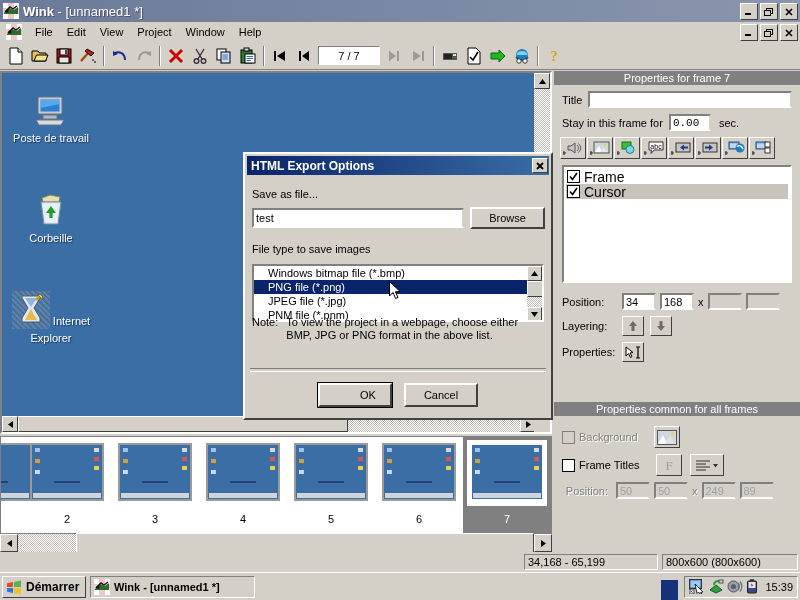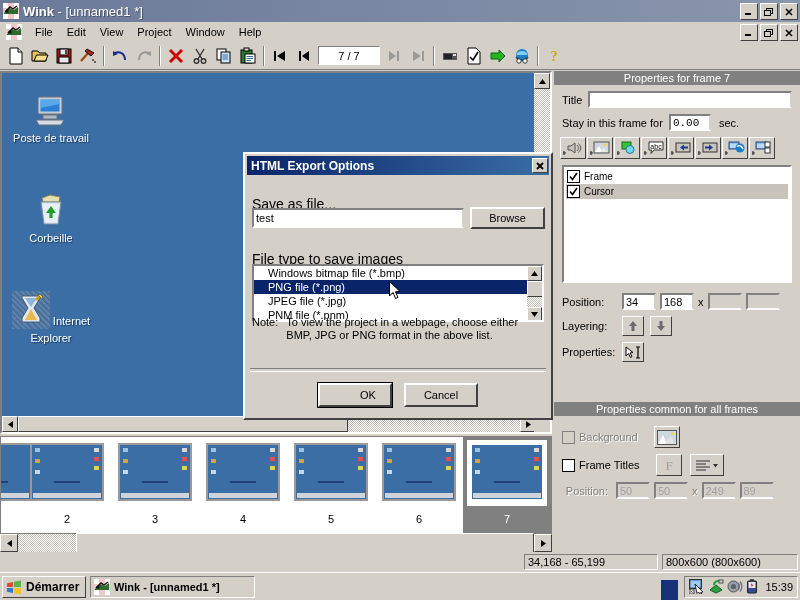--- a/index.html
+++ b/index.html
@@ -118,21 +118,21 @@
     height:17px;box-sizing:border-box;font-size:11px;padding:1px 2px;color:#000;
     display:flex;align-items:center;}
   .txtbox.dis{background:#d4d0c8;color:#a0a0a0;}
   .obtn{width:26px;height:22px;background:#d4d0c8;
     border:1px solid;border-color:#ffffff #404040 #404040 #ffffff;
     display:flex;align-items:center;justify-content:center;box-sizing:border-box;flex:none;}
   .objrow{display:flex;margin:4px 6px 0;gap:1px;}
   .objlist{margin:6px 8px 0;height:118px;background:#fff;
     border:2px solid;border-color:#808080 #ffffff #ffffff #808080;box-sizing:border-box;
     padding:2px;}
-  .objitem{display:flex;align-items:center;height:15px;font-size:10px;padding-left:1px;text-align:right;}
+  .objitem{display:flex;align-items:center;height:15px;font-size:14px;padding-left:1px;text-align:right;}
   .objitem.sel{background:#c8c4bc;}
   .chk{width:11px;height:11px;background:#fff;border:1px solid #000;
     margin-right:4px;display:flex;align-items:center;justify-content:center;flex:none;}
   .chk svg{display:block;}
   .chk.dis{border-color:#808080;background:#d4d0c8;}
   .sqbtn{width:22px;height:20px;background:#d4d0c8;
     border:1px solid;border-color:#ffffff #404040 #404040 #ffffff;
     display:flex;align-items:center;justify-content:center;box-sizing:border-box;flex:none;}
 
   
@@ -163,21 +163,21 @@
   
   .dialog{position:absolute;left:243px;top:152px;width:310px;height:268px;
     background:#d4d0c8;border:2px solid;border-color:#ffffff #404040 #404040 #ffffff;
     box-sizing:border-box;}
   .dlg-title{height:19px;margin:2px;background:linear-gradient(to right,#0a246a,#3a6ea5);
     color:#fff;font-weight:bold;font-size:12px;display:flex;align-items:center;
     padding-left:4px;justify-content:space-between;}
   .dlg-close{width:16px;height:15px;background:#d4d0c8;margin-right:1px;
     border:1px solid;border-color:#ffffff #404040 #404040 #ffffff;
     display:flex;align-items:center;justify-content:center;box-sizing:border-box;}
-  .dlg-label{font-size:14px;color:#000;margin-top:8px;}
+  .dlg-label{font-size:11px;color:#000;}
   .dlg-input{position:absolute;background:#fff;
     border:2px solid;border-color:#808080 #d4d0c8 #ffffff #808080;
     box-sizing:border-box;font-size:11px;padding:1px 2px;display:flex;align-items:center;}
   .dlg-btn{background:#d4d0c8;border:2px solid;border-color:#ffffff #404040 #404040 #ffffff;
     display:flex;align-items:center;justify-content:center;font-size:11px;
     box-sizing:border-box;position:absolute;}
   .dlg-btn.def{border-color:#ffffff #404040 #404040 #ffffff;outline:1px solid #000;padding-left:26px;}
   .lstbox{position:absolute;left:252px;top:264px;width:292px;height:58px;
     background:#fff;border:2px solid;border-color:#808080 #ffffff #ffffff #808080;
     box-sizing:border-box;overflow:hidden;}

